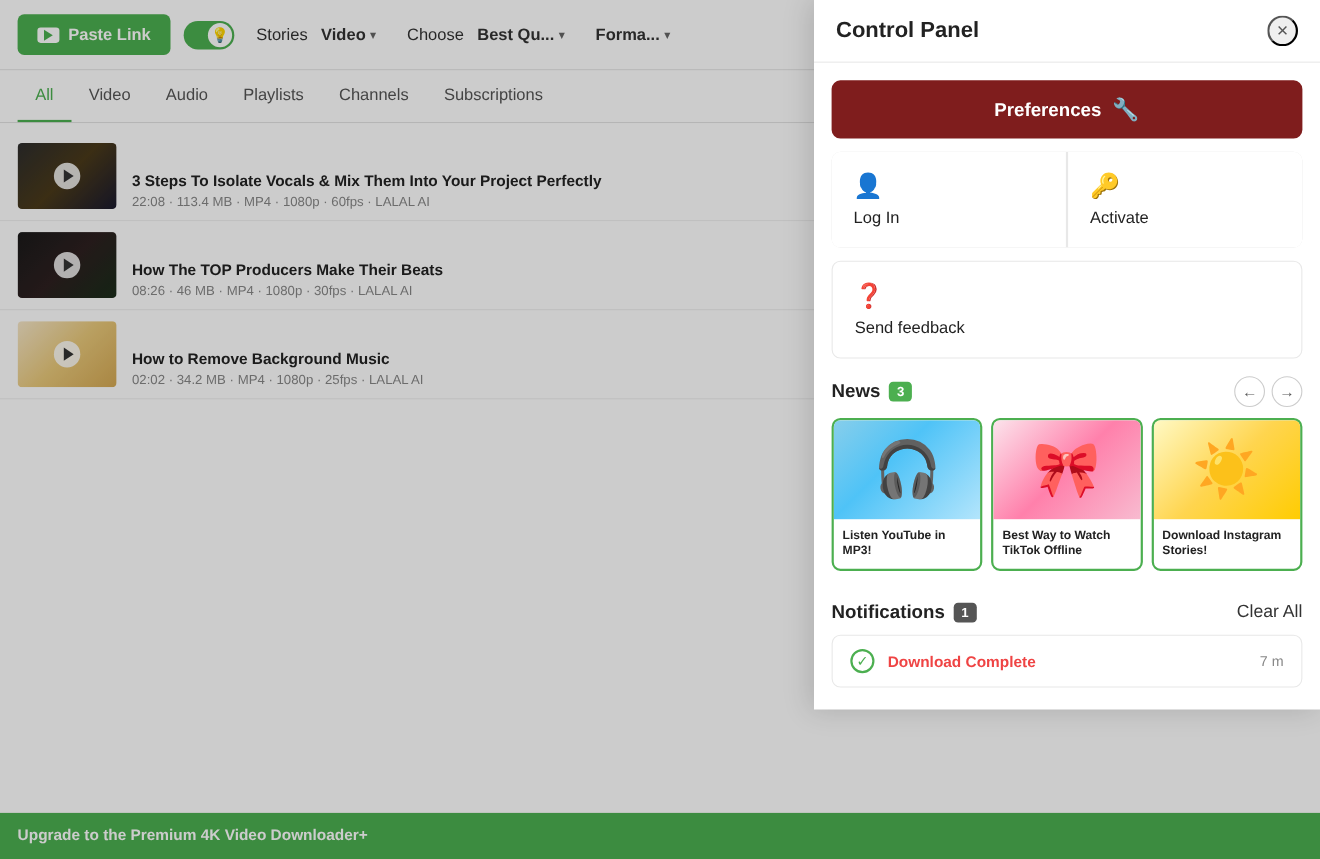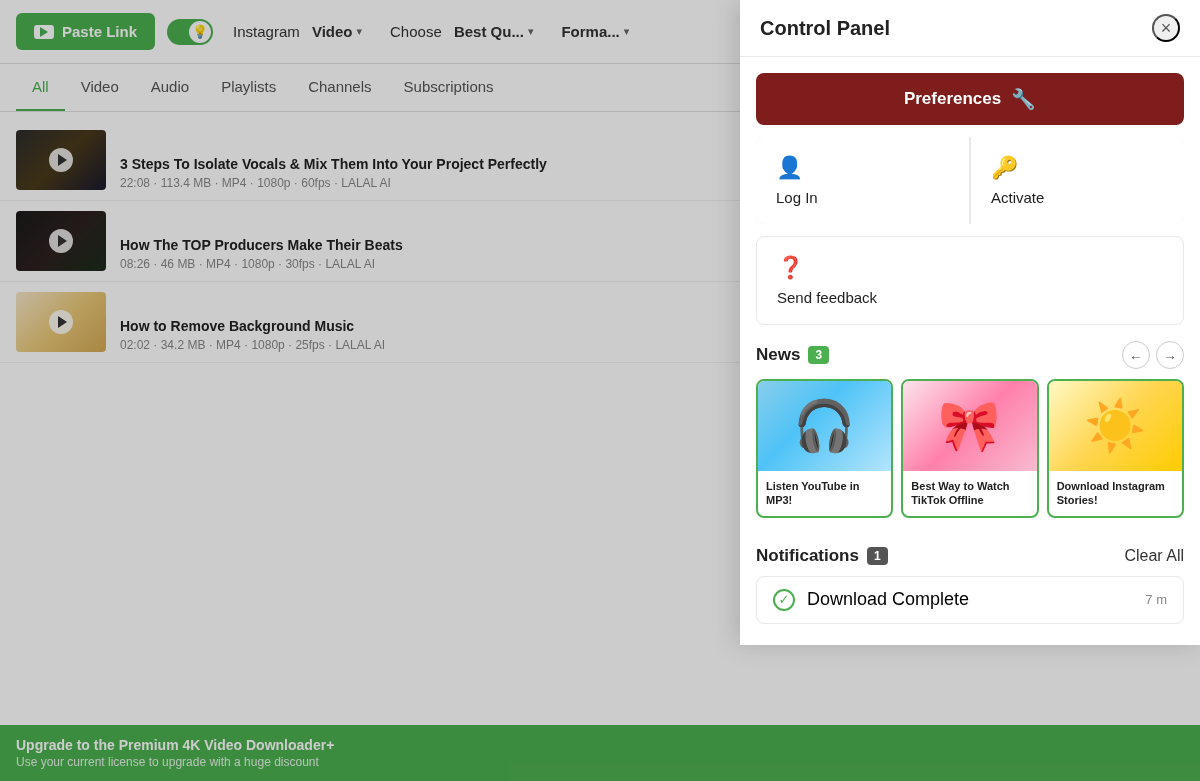--- a/index.html
+++ b/index.html
@@ -88,21 +88,21 @@
     .news-card-label { padding: 8px; font-size: 11px; font-weight: 600; color: #222; line-height: 1.3; }
 
     
     .notif-section { margin-top: 16px; }
     .notif-header { display: flex; align-items: center; justify-content: space-between; margin-bottom: 10px; }
     .notif-title { font-size: 17px; font-weight: 700; color: #222; display: flex; align-items: center; gap: 8px; }
     .notif-badge { background: #555; color: #fff; border-radius: 4px; font-size: 12px; font-weight: 700; padding: 2px 7px; }
     .clear-all { font-size: 16px; color: #333; cursor: pointer; font-weight: 500; }
     .notif-item { display: flex; align-items: center; gap: 12px; padding: 12px 16px; background: #fff; border: 1px solid #e8e8e8; border-radius: 8px; }
     .notif-check { width: 22px; height: 22px; border-radius: 50%; border: 2px solid #4caf50; display: flex; align-items: center; justify-content: center; color: #4caf50; font-size: 13px; flex-shrink: 0; }
-    .notif-text { flex: 1; font-size: 18px; font-weight: 400; color: #000000; }
+    .notif-text { flex: 1; font-size: 14px; font-weight: 700; color: #ef4444; }
     .notif-time { font-size: 13px; color: #888; }
 
     
     .face-1 { font-size: 50px; }
     .face-2 { font-size: 50px; }
     .face-3 { font-size: 50px; }
   </style>
 </head>
 <body>
 
@@ -114,21 +114,21 @@
       <span>Paste Link</span>
     </button>
 
     <div class="toggle-switch">
       <div class="toggle-knob">
         <span class="bulb-icon">💡</span>
       </div>
     </div>
 
     <div class="toolbar-dropdown">
-      <span>Instagram</span>&nbsp;<span class="label-bold">Video</span>
+      <span>Stories</span>&nbsp;<span class="label-bold">Video</span>
       <span class="dropdown-arrow">▾</span>
     </div>
 
     <div class="toolbar-dropdown">
       <span>Choose</span>&nbsp;<span class="label-bold">Best Qu...</span>
       <span class="dropdown-arrow">▾</span>
     </div>
 
     <div class="toolbar-dropdown">
       <span class="label-bold">Forma...</span>
@@ -187,21 +187,20 @@
       </div>
       <div class="video-info">
         <div class="video-title">How to Remove Background Music</div>
         <div class="video-meta">02:02 · 34.2 MB · MP4 · 1080p · 25fps · LALAL AI</div>
       </div>
     </div>
   </div>
 
   <div class="bottom-banner">
     <div class="banner-title">Upgrade to the Premium 4K Video Downloader+</div>
-    <div class="banner-sub">Use your current license to upgrade with a huge discount</div>
   </div>
 
 </div>
 
 <div class="overlay"></div>
 
 <div class="control-panel">
   <div class="cp-header">
     <span class="cp-title">Control Panel</span>
     <button class="cp-close">

